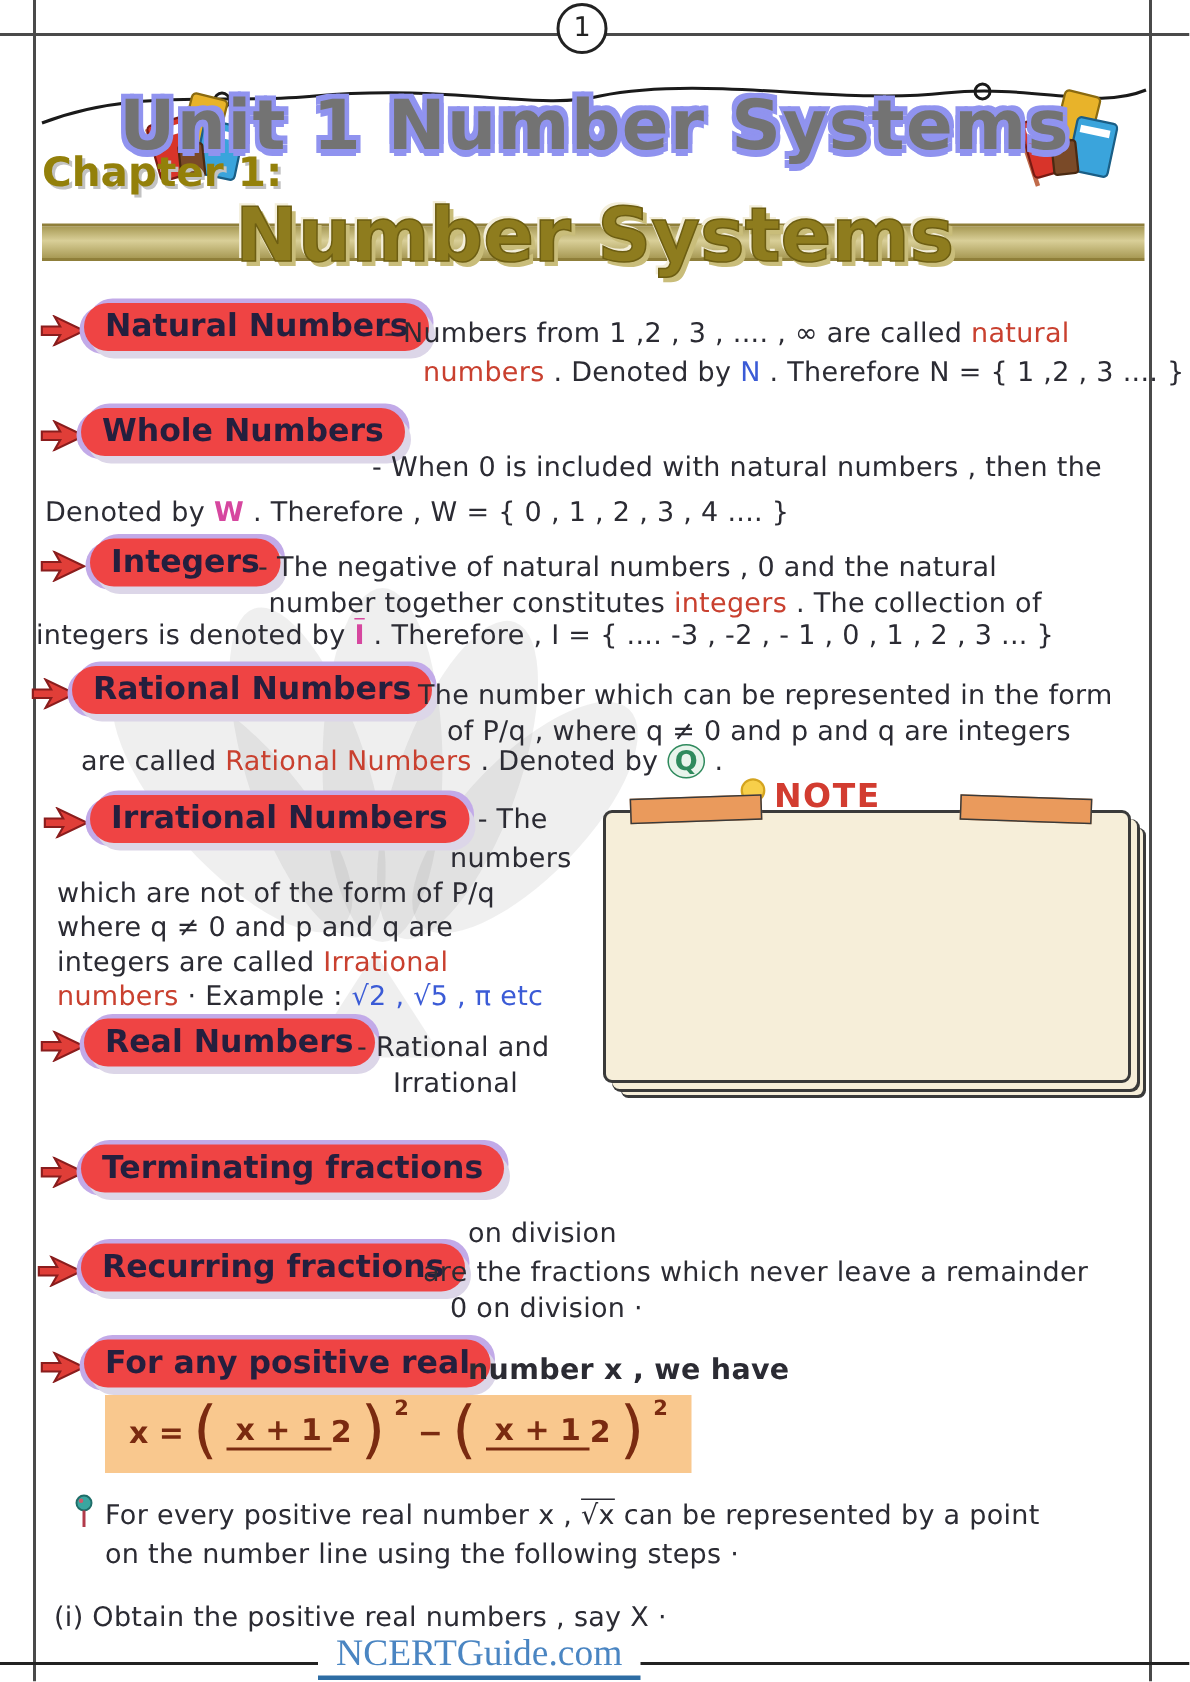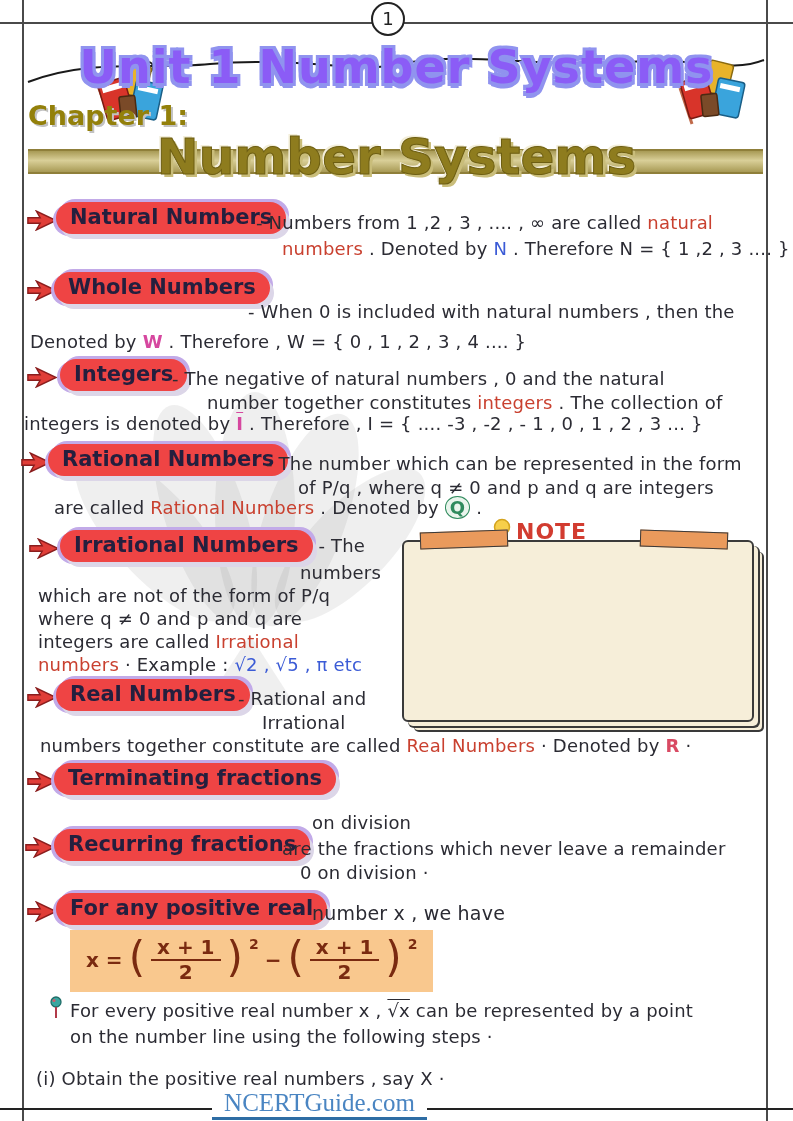--- a/index.html
+++ b/index.html
@@ -7,22 +7,22 @@
   .page { position:relative; width:793px; height:1121px; background:#ffffff; overflow:hidden; }
   .abs { position:absolute; }
 
   
   .vline { position:absolute; top:0; width:2px; height:1121px; background:#4a4a4a; }
   .hline { position:absolute; left:0; width:793px; height:2px; background:#4a4a4a; }
 
   .pagenum { position:absolute; left:371px; top:2px; width:34px; height:34px; border:2px solid #222;
     border-radius:50%; background:#fff; text-align:center; line-height:30px; font-size:18px; color:#222; z-index:5; }
 
-  .unit-title { position:absolute; left:0; top:40px; width:793px; text-align:center; z-index:3;
-    font-size:46px; font-weight:bold; letter-spacing:1px; color:#8b5cf6;
+  .unit-title { position:absolute; left:0; top:56px; width:793px; text-align:center; z-index:3;
+    font-size:46px; font-weight:bold; letter-spacing:1px; color:#737373;
     text-shadow:3px 3px 0 #9093ef, -3px -3px 0 #9093ef, 3px -3px 0 #9093ef, -3px 3px 0 #9093ef, 0 5px 0 #9093ef; }
   .chapter { position:absolute; left:28px; top:100px; font-size:27px; font-weight:bold; color:#93800a;
     text-shadow:2px 2px 0 #c2c2c2; z-index:3; }
   .band { position:absolute; left:28px; top:149px; width:735px; height:25px; z-index:1;
     background:linear-gradient(#a89a55, #d9cf98 45%, #a89a55); border-top:2px solid #8f7f3a; border-bottom:2px solid #8f7f3a; }
   .chap-title { position:absolute; left:0; top:128px; width:793px; text-align:center; z-index:2;
     font-size:50px; font-weight:bold; color:#8e7c1e; -webkit-text-stroke:1px #6d5e12;
     text-shadow:3px 3px 0 #c9bd7a, -2px -2px 0 #f3eeda; }
 
   .hl { display:inline-block; background:#ef4444; border-radius:16px; padding:3px 14px 5px;
@@ -41,21 +41,21 @@
     border:2px solid #3a3a3a; border-radius:6px; box-shadow:5px 5px 0 -1px #f6eed9, 6px 6px 0 0 #3a3a3a, 10px 10px 0 -2px #f6eed9, 11px 11px 0 -1px #3a3a3a; }
   .tape { position:absolute; width:88px; height:17px; background:#ea9a5c; border:1.5px solid #3a3a3a; z-index:4; }
   .note-label { position:absolute; left:492px; top:518px; z-index:3; font-size:22px; font-weight:bold; color:#d23c30;
     letter-spacing:1px; display:flex; align-items:center; gap:4px; }
   .note-body { position:absolute; left:14px; top:16px; width:320px; font-size:17px; color:#2b2b33; z-index:3; }
   .note-body .bullet { margin-bottom:12px; line-height:1.35; }
   .note-body .bullet::before { content:"• "; }
 
   .formula { position:absolute; left:70px; top:930px; background:#f9c88e; padding:6px 16px 8px;
     color:#7a2a10; font-weight:bold; font-size:20px; display:flex; align-items:center; gap:6px; }
-  .frac { display:inline-flex; flex-direction:column; align-items:center; line-height:1.15; }
+  .frac { display:inline-flex; flex-direction:row; align-items:center; line-height:1.15; }
   .frac .num { padding:0 6px; border-bottom:2px solid #7a2a10; }
   .paren { font-size:42px; font-weight:normal; line-height:0.9; transform:translateY(-2px); }
   .exp { font-size:14px; transform:translateY(-16px); display:inline-block; }
 
   .footer-line { position:absolute; left:0; top:1108px; width:793px; height:2px; background:#222; }
   .footer-text { position:absolute; left:0; top:1089px; width:639px; text-align:center; z-index:4; }
   .footer-text span { display:inline-block; background:#fff; padding:0 12px; font-family:"Liberation Serif", serif;
     font-size:25px; color:#4a85c2; border-bottom:3px solid #2e6da4; }
 
   .wm-text { position:absolute; left:250px; top:428px; font-size:96px; font-weight:bold; letter-spacing:28px;
@@ -143,21 +143,21 @@
     </svg>
   <div class="abs" style="left:54px; top:272px;"><span class="hl">Whole Numbers</span></div>
   <div class="bl abs" style="left:248px; top:282px;margin-top:19px;">- When 0 is included with natural numbers , then the</div>
   <div class="bl abs" style="left:30px; top:331px;"><span>Denoted by </span><span class="mag" style="font-weight:bold;">W</span><span> . Therefore , W = { 0 , 1 , 2 , 3 , 4 .... }</span></div>
 
   <svg class="arr abs" style="left:26px; top:367px;" viewBox="0 0 34 22">
       <path d="M2 8 h13 l-4 -7 L32 11 L11 21 l4 -7 H2 z" fill="#e03e38" stroke="#8a1d1d" stroke-width="1.5"></path>
     </svg>
   <div class="abs" style="left:60px; top:359px;"><span class="hl">Integers</span></div>
   <div class="bl abs" style="left:172px; top:368px;">- The negative of natural numbers , 0 and the natural</div>
-  <div class="bl abs" style="left:207px; top:392px;"><span>number together constitutes </span><span class="red">integers</span><span> . The collection of</span></div>
+  <div class="bl abs" style="left:179px; top:392px;"><span>number together constitutes </span><span class="red">integers</span><span> . The collection of</span></div>
   <div class="bl abs" style="left:24px; top:413px;"><span>integers is denoted by </span><span class="ibar">I</span><span> . Therefore , I = { .... -3 , -2 , - 1 , 0 , 1 , 2 , 3 ... }</span></div>
 
   <svg class="arr abs" style="left:20px; top:452px;" viewBox="0 0 34 22">
       <path d="M2 8 h13 l-4 -7 L32 11 L11 21 l4 -7 H2 z" fill="#e03e38" stroke="#8a1d1d" stroke-width="1.5"></path>
     </svg>
   <div class="abs" style="left:48px; top:444px;"><span class="hl">Rational Numbers</span></div>
   <div class="bl abs" style="left:266px; top:453px;">- The number which can be represented in the form</div>
   <div class="bl abs" style="left:298px; top:477px;">of P/q , where q ≠ 0 and p and q are integers</div>
   <div class="bl abs" style="left:54px; top:497px;"><span>are called </span><span class="red">Rational Numbers</span><span> . Denoted by </span><span class="grn">Q</span><span> .</span></div>
 
@@ -183,40 +183,39 @@
   </div>
   <div class="tape" style="left:420px; top:531px; transform:rotate(-2deg);"></div>
   <div class="tape" style="left:640px; top:531px; transform:rotate(2deg);"></div>
 
   <svg class="arr abs" style="left:26px; top:687px;" viewBox="0 0 34 22">
       <path d="M2 8 h13 l-4 -7 L32 11 L11 21 l4 -7 H2 z" fill="#e03e38" stroke="#8a1d1d" stroke-width="1.5"></path>
     </svg>
   <div class="abs" style="left:56px; top:679px;"><span class="hl">Real Numbers</span></div>
   <div class="bl abs" style="left:238px; top:688px;">- Rational and</div>
   <div class="bl abs" style="left:262px; top:712px;">Irrational</div>
-  <div class="bl abs" style="left:40px; top:735px;"><span>numbers together constitute are called </span><span class="red">Real Numbers</span><span> · Denoted by </span><span class="pr" style="font-weight:bold;">R</span><span> ·</span></div>
 
   <svg class="arr abs" style="left:26px; top:771px;" viewBox="0 0 34 22">
       <path d="M2 8 h13 l-4 -7 L32 11 L11 21 l4 -7 H2 z" fill="#e03e38" stroke="#8a1d1d" stroke-width="1.5"></path>
     </svg>
   <div class="abs" style="left:54px; top:763px;"><span class="hl">Terminating fractions</span></div>
   <div class="bl abs" style="left:312px; top:812px;">on division</div>
 
   <svg class="arr abs" style="left:24px; top:837px;" viewBox="0 0 34 22">
       <path d="M2 8 h13 l-4 -7 L32 11 L11 21 l4 -7 H2 z" fill="#e03e38" stroke="#8a1d1d" stroke-width="1.5"></path>
     </svg>
   <div class="abs" style="left:54px; top:829px;"><span class="hl">Recurring fractions</span></div>
   <div class="bl abs" style="left:282px; top:838px;">are the fractions  which never leave a remainder</div>
   <div class="bl abs" style="left:300px; top:862px;">0 on division ·</div>
 
   <svg class="arr abs" style="left:26px; top:901px;" viewBox="0 0 34 22">
       <path d="M2 8 h13 l-4 -7 L32 11 L11 21 l4 -7 H2 z" fill="#e03e38" stroke="#8a1d1d" stroke-width="1.5"></path>
     </svg>
   <div class="abs" style="left:56px; top:893px;"><span class="hl">For any positive real</span></div>
-  <div class="bl abs" style="left:312px; top:902px; font-size:19px;">number x , we have</div>
+  <div class="bl abs" style="left:312px; top:902px; font-size:19px;font-weight:bold;">number x , we have</div>
 
   <div class="formula">
     <span>x =</span>
     <span class="paren">(</span>
     <span class="frac">
         <span class="num">x + 1</span>
         <span>2</span>
       </span>
     <span class="paren">)</span>
     <span class="exp">2</span>

